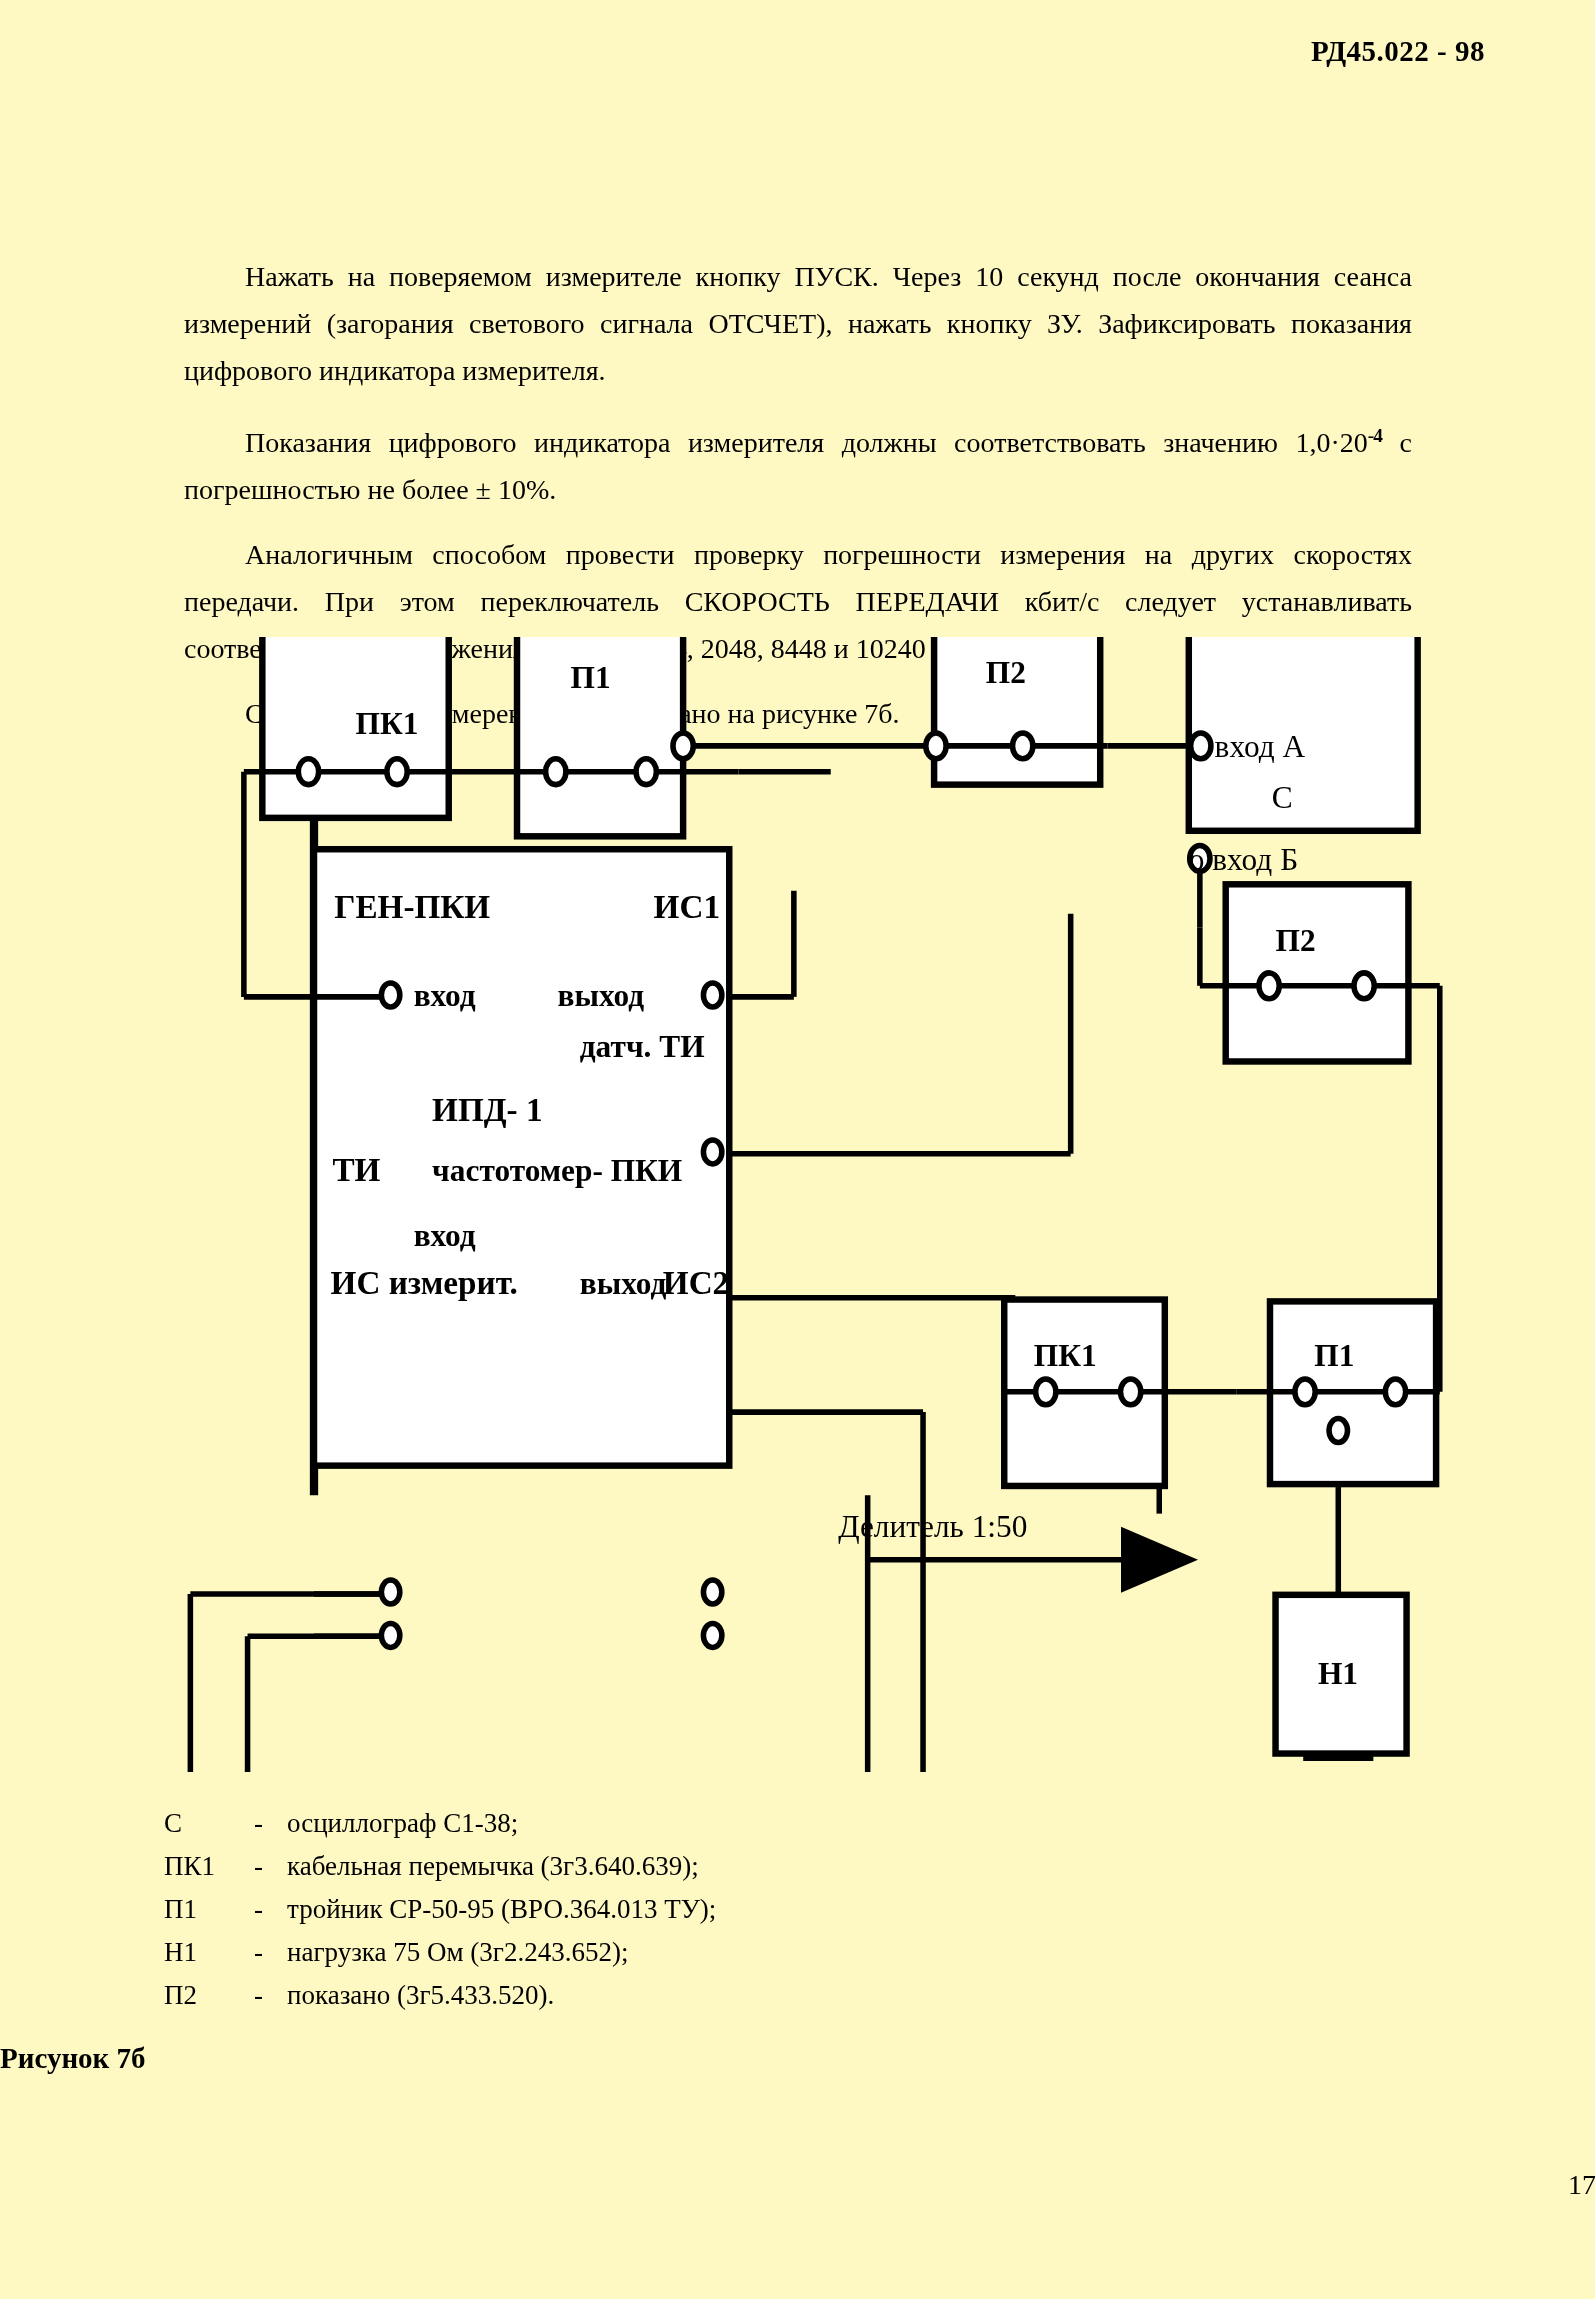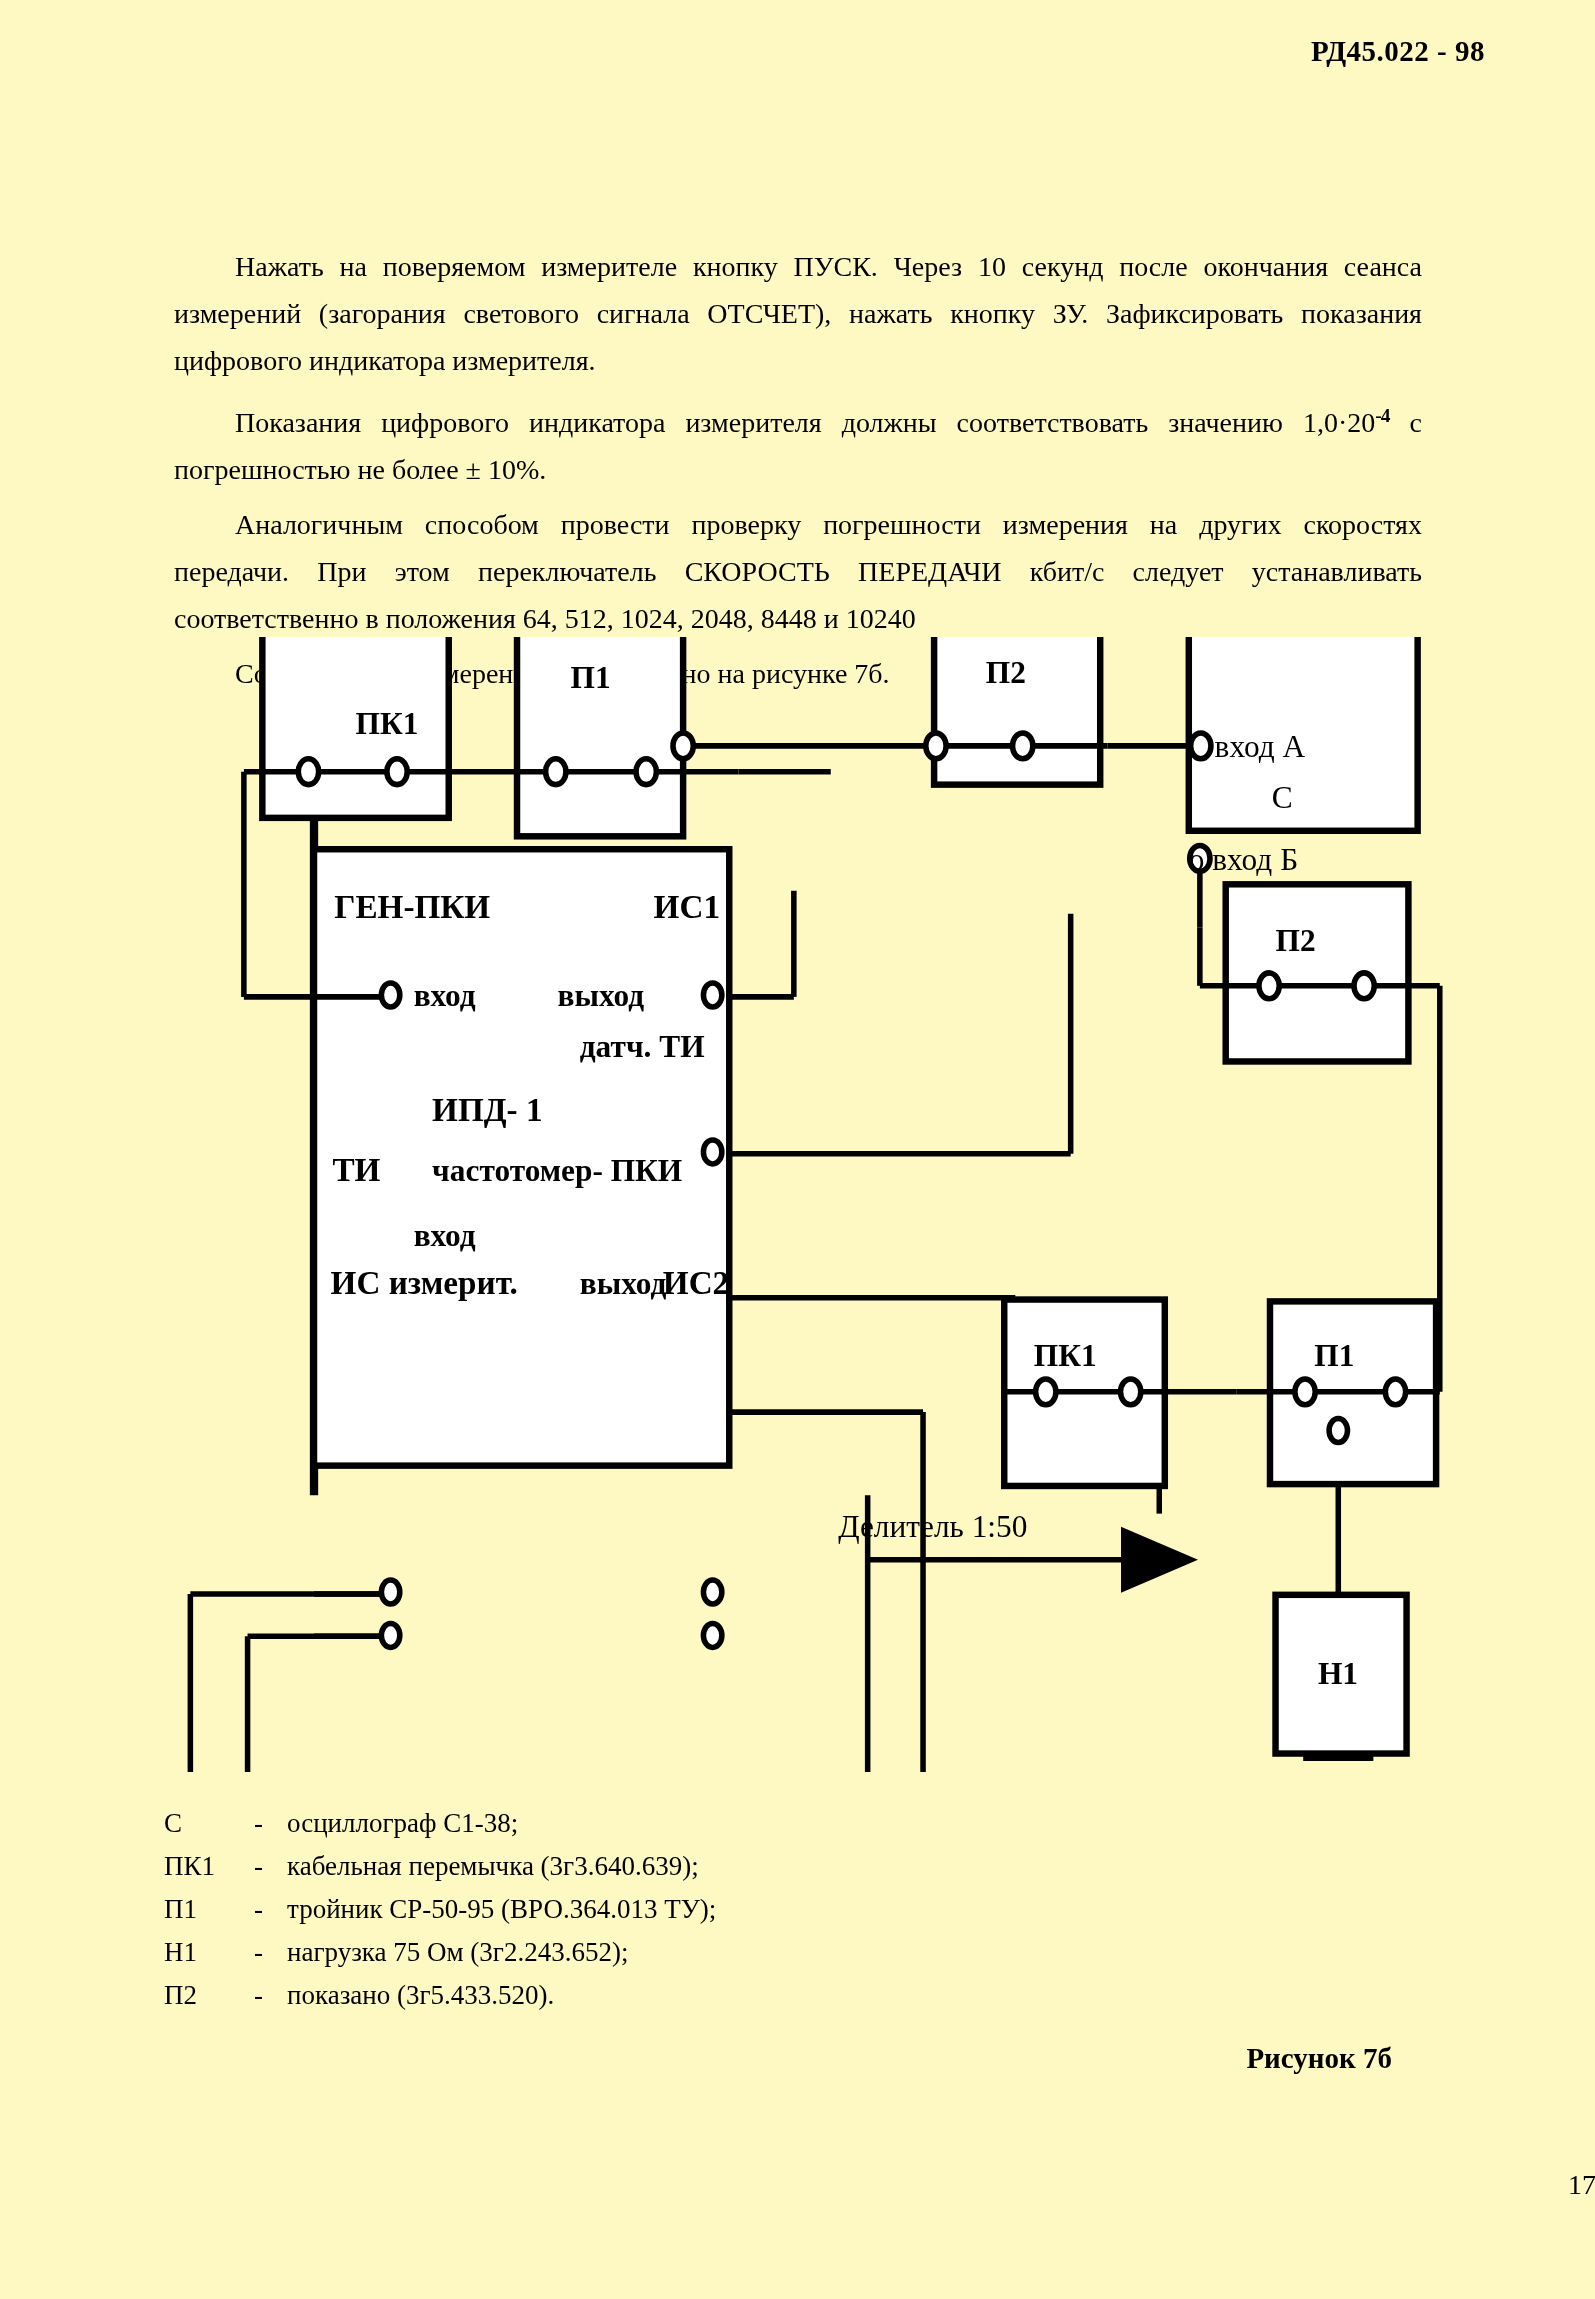--- a/index.html
+++ b/index.html
@@ -33,21 +33,21 @@
   .body-text {
     position: absolute;
     left: 166px;
     top: 235px;
     width: 1264px;
     font-size: 28px;
     line-height: 47px;
     text-align: justify;
   }
   .body-text p {
-    margin: 8px;
+    margin: 18px;
     text-indent: 61px;
   }
   .sup {
     font-size: 19.4px;
     vertical-align: super;
     font-weight: bold;
     letter-spacing: -0.9px;
   }
 
   
@@ -91,21 +91,21 @@
     flex: none;
   }
   .legend-desc { flex: none; }
 
   
   .caption {
     position: absolute;
     top: 2042px;
     left: 0;
     width: 1392px;
-    text-align: right;
+    text-align: left;
     font-size: 29px;
     font-weight: bold;
   }
 
   
   .page-number {
     position: absolute;
     top: 2169px;
     left: 0;
     width: 1596px;

